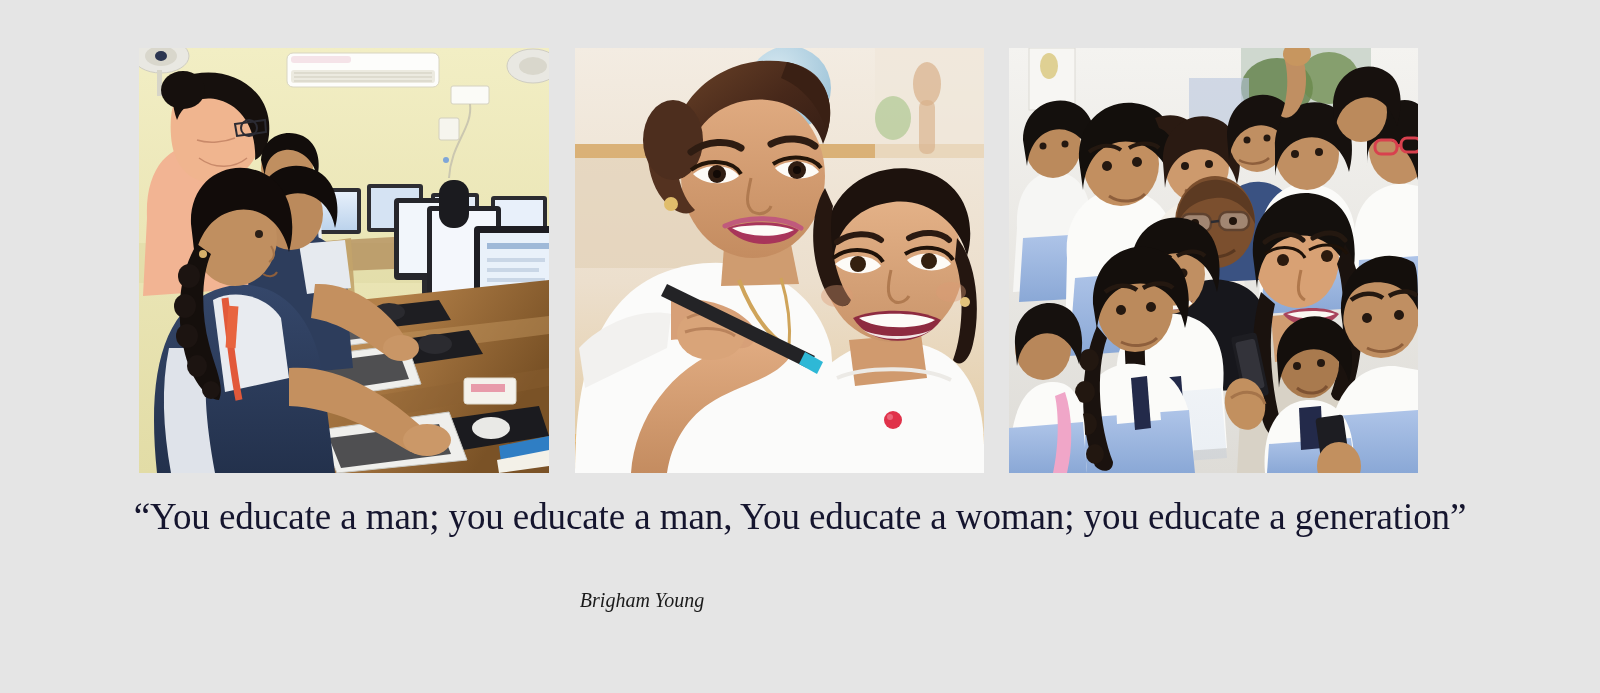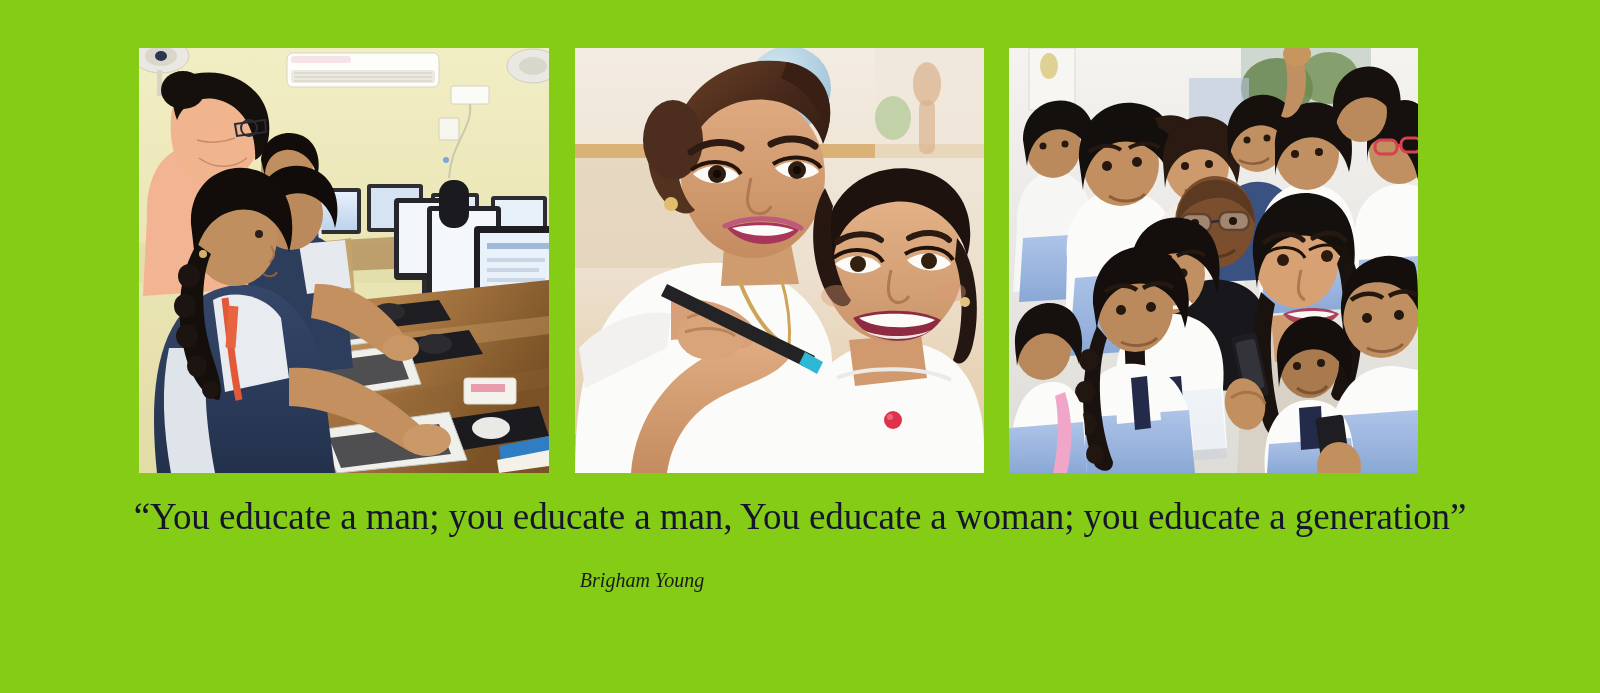--- a/index.html
+++ b/index.html
@@ -11,21 +11,21 @@
     width: 1600px;
     height: 693px;
     overflow: hidden;
     background: #c84bc8;
     font-family: "Liberation Serif", serif;
   }
   .slide {
     position: relative;
     width: 1600px;
     height: 693px;
-    background: #84cc16;
+    background: #e5e5e5;
   }
 
   
   .photo-row {
     position: absolute;
     left: 139px;
     top: 48px;
     width: 1279px;
     height: 425px;
     display: flex;
@@ -53,21 +53,21 @@
     color: #15152e;
     font-family: "Liberation Serif", serif;
     font-size: 37px;
     line-height: 48px;
     letter-spacing: -0.1px;
     white-space: nowrap;
   }
   .attribution {
     position: absolute;
     left: 0;
-    top: 566px;
+    top: 586px;
     width: 1284px;
     text-align: center;
     color: #1a1a1a;
     font-family: "Liberation Serif", serif;
     font-style: italic;
     font-size: 20px;
     line-height: 28px;
   }
 </style>
 </head>

